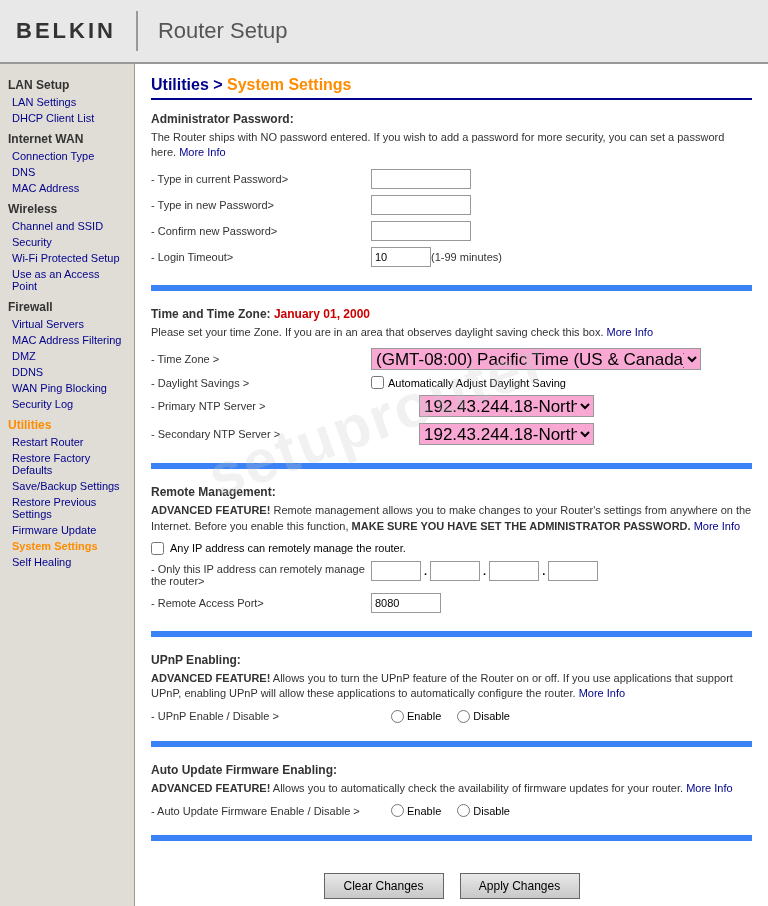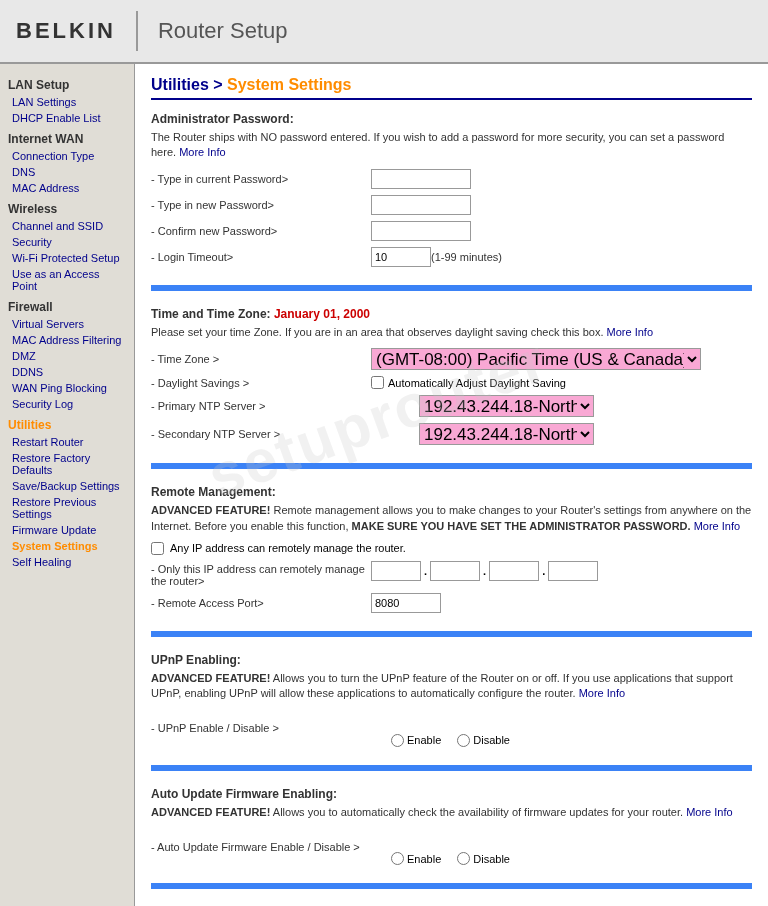--- a/index.html
+++ b/index.html
@@ -185,21 +185,20 @@
     .ip-dot {
       margin: 0 3px;
       font-weight: bold;
     }
 
     
     .radio-group {
       display: flex;
       align-items: center;
       gap: 16px;
-      margin-top: 24px;
     }
     .radio-label {
       display: flex;
       align-items: center;
       gap: 3px;
       font-size: 11px;
       cursor: pointer;
     }
 
     
@@ -248,21 +247,21 @@
 </div>
 
 <div id="main-layout" style="position:relative;">
 
   <div id="watermark">setuprouter</div>
 
   <nav id="sidebar">
 
     <div class="nav-section-header">LAN Setup</div>
     <a class="nav-item">LAN Settings</a>
-    <a class="nav-item">DHCP Enable List</a>
+    <a class="nav-item">DHCP Client List</a>
 
     <div class="nav-section-header">Internet WAN</div>
     <a class="nav-item">Connection Type</a>
     <a class="nav-item">DNS</a>
     <a class="nav-item">MAC Address</a>
 
     <div class="nav-section-header">Wireless</div>
     <a class="nav-item">Channel and SSID</a>
     <a class="nav-item">Security</a>
     <a class="nav-item">Wi-Fi Protected Setup</a>

